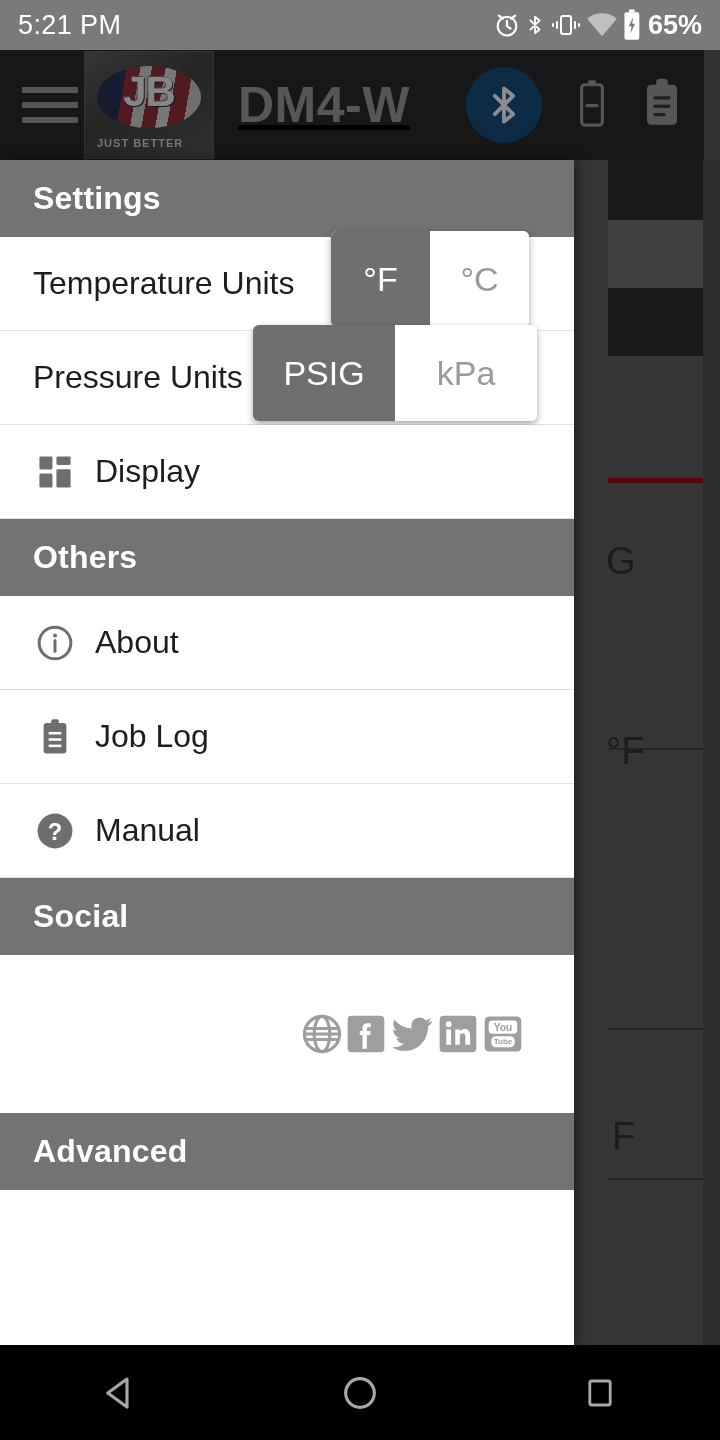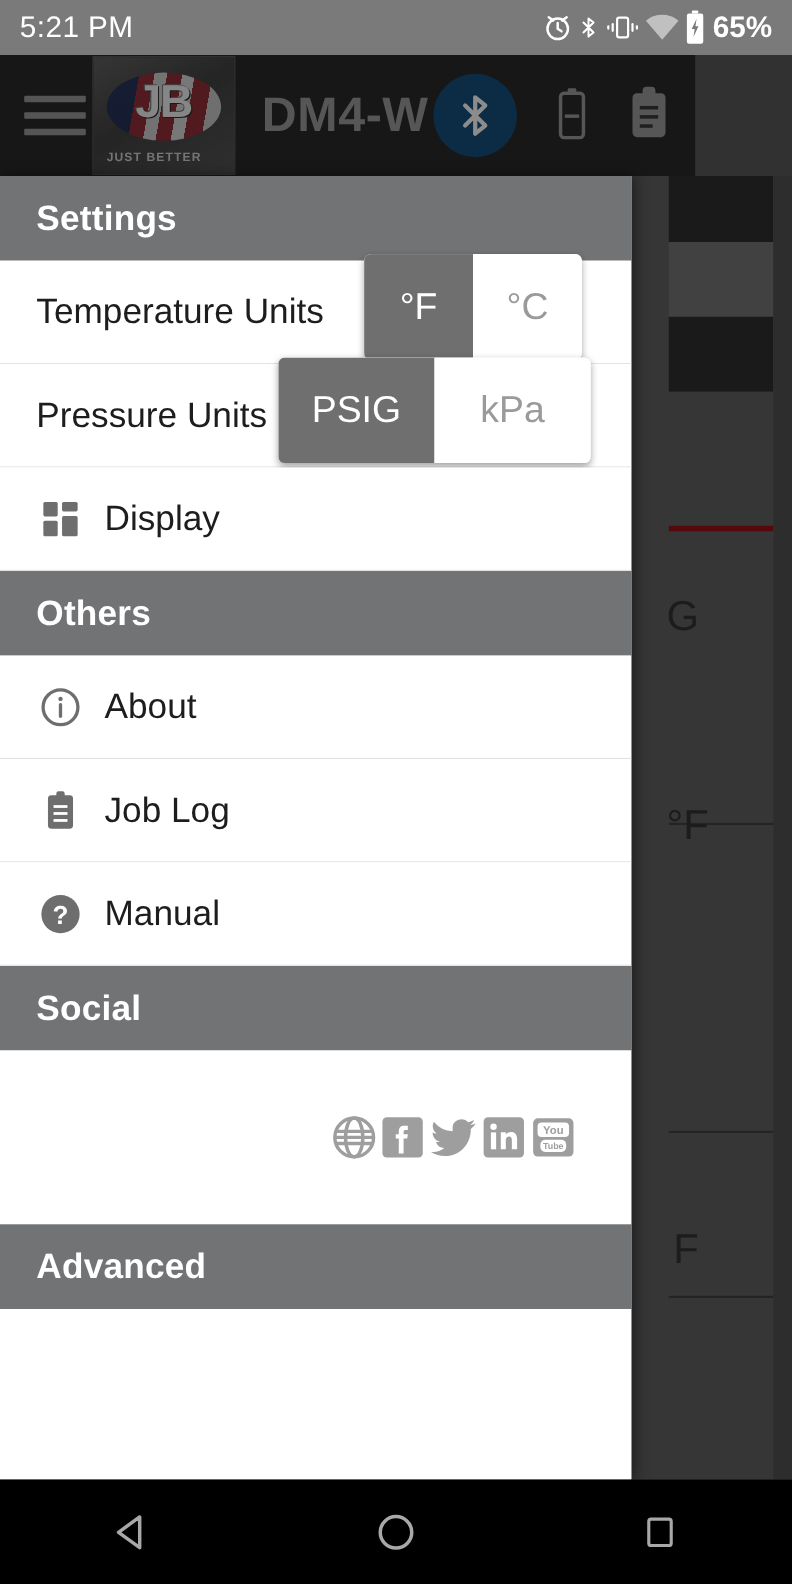--- a/index.html
+++ b/index.html
@@ -32,25 +32,26 @@
     margin-left: auto; display: flex; align-items: center; gap: 3px;
   }
   #status-icons svg { display: block; }
   #battery-pct {
     color: #fff; font-size: 27px; font-weight: bold; margin-left: 2px;
   }
 
   
   #app-bar {
     position: absolute; top: 50px; left: 0;
-    width: 632px; height: 110px;
+    width: 704px; height: 110px;
     background: #262626;
     display: flex; align-items: center;
     padding: 0 22px;
     z-index: 10;
+    text-decoration: underline;
   }
   #hamburger { width: 56px; display: flex; flex-direction: column; gap: 9px; flex: none; }
   #hamburger span { display: block; height: 6px; background: #8a8a8a; border-radius: 1px; }
 
   #brand-logo {
     width: 130px; height: 108px; flex: none; margin-left: 6px;
     position: relative; overflow: hidden;
     background: linear-gradient(150deg,#575757 0%,#3c3c3c 45%,#4c4c4c 100%);
     border: 1px solid #555;
   }
@@ -75,21 +76,21 @@
     text-shadow: 1px 1px 0 #2a2a2a, -1px -1px 0 #707070;
     font-family: "Liberation Sans", sans-serif;
   }
   #brand-logo .tag {
     position: absolute; left: 12px; right: 0; bottom: 9px;
     color: #bdbdbd; font-size: 11px;
     font-weight: bold; letter-spacing: 1px;
   }
 
   #app-title {
-    color: #8c8c8c; font-size: 44px; font-weight: bold;
+    color: #8c8c8c; font-size: 50px; font-weight: bold;
     margin-left: 24px; letter-spacing: 0.5px;
   }
   #app-actions { margin-left: auto; display: flex; align-items: center; gap: 34px; }
   #bt-badge {
     width: 76px; height: 76px; border-radius: 50%;
     background: #13486f;
     display: flex; align-items: center; justify-content: center;
   }
   .bar-icon { opacity: .62; }
 

